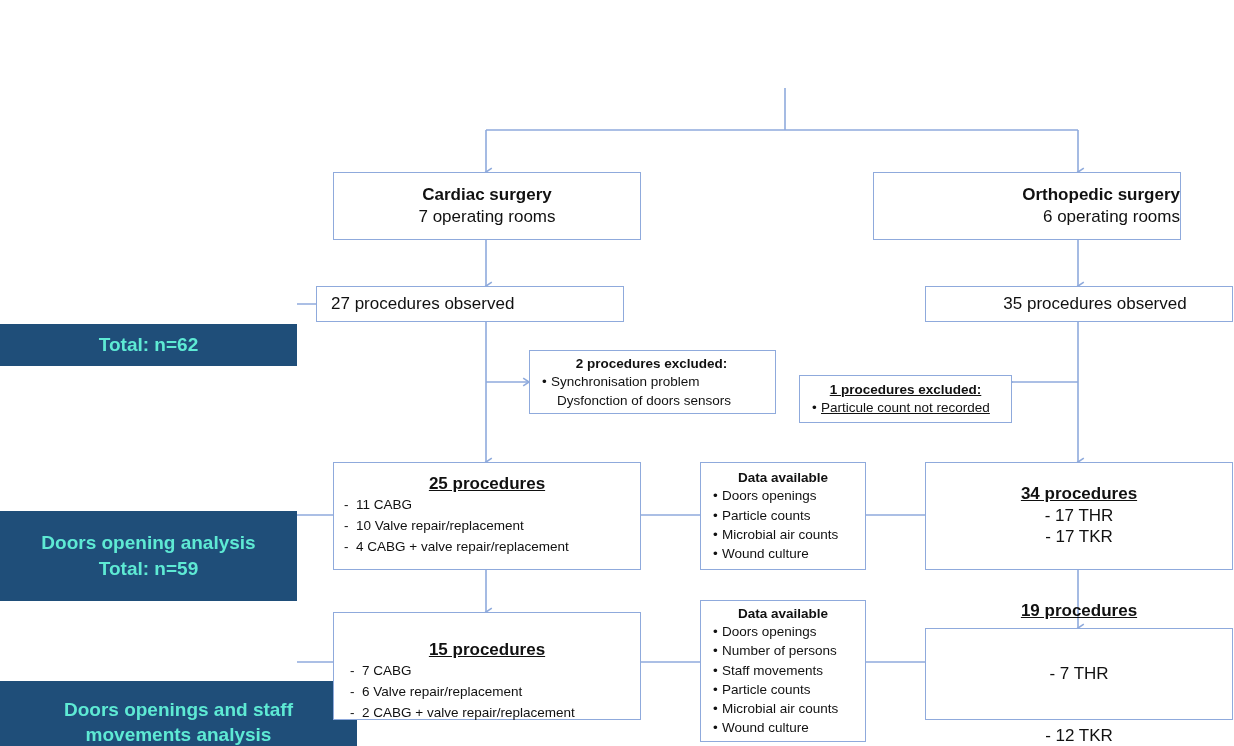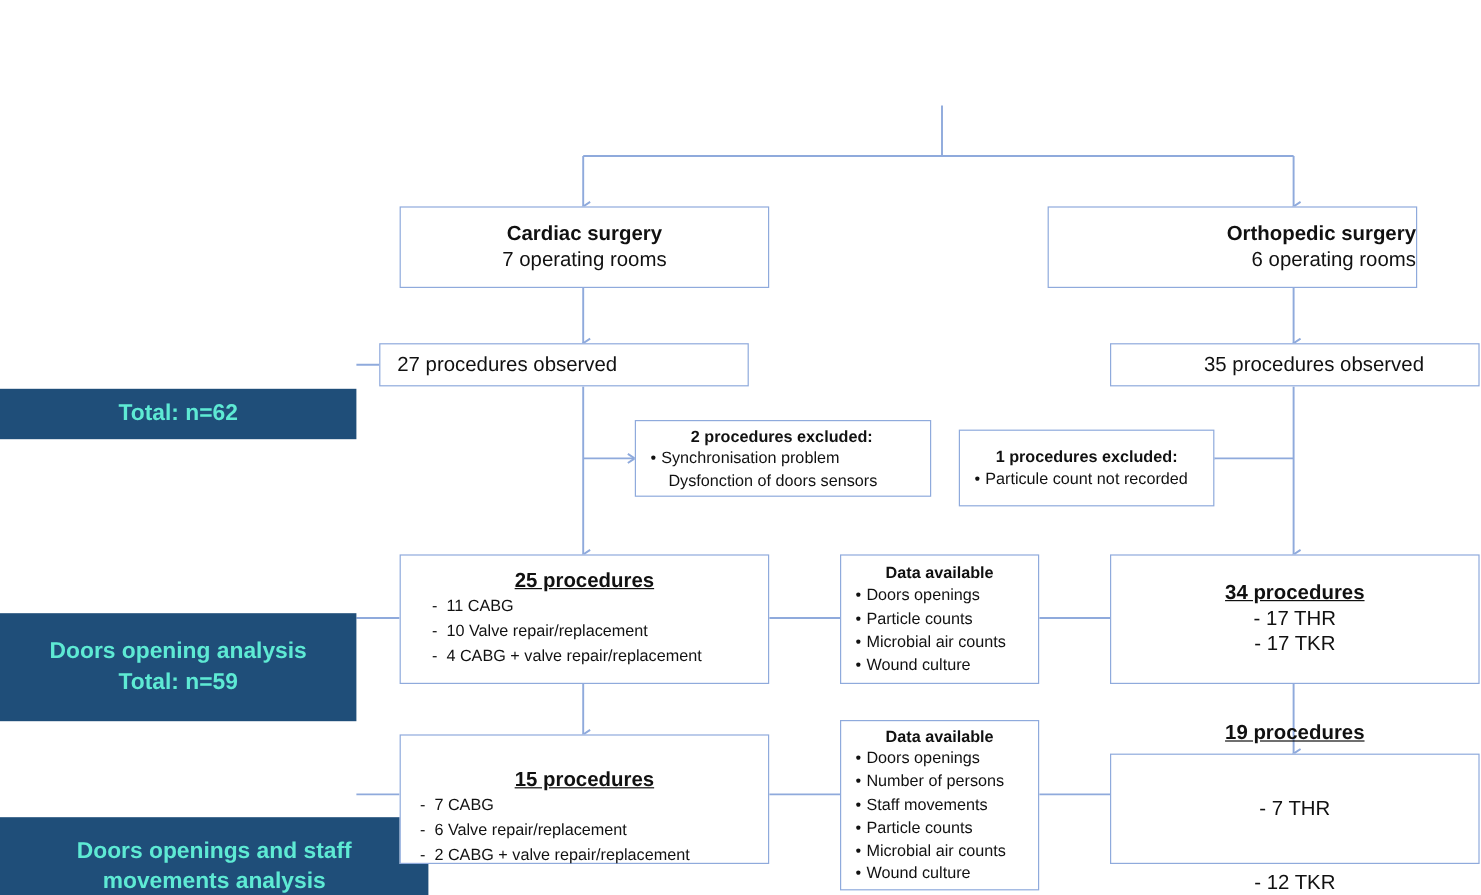--- a/index.html
+++ b/index.html
@@ -178,33 +178,33 @@
   </div>
 
   <div class="box" style="left:529px; top:350px; width:247px; height:64px; padding:3px 8px 3px 6px;">
     <div class="small-ttl">2 procedures excluded:</div>
     <ul class="bullist">
       <li>Synchronisation problem</li>
     </ul>
     <div class="plainline" style="padding-left:21px;">Dysfonction of doors sensors</div>
   </div>
 
-  <div class="box" style="left:799px; top:358px; width:213px; height:64px; padding:3px 6px;">
+  <div class="box" style="left:799px; top:375px; width:213px; height:48px; padding:3px 6px;text-decoration:underline;">
     <div class="small-ttl">1 procedures excluded:</div>
     <ul class="bullist">
       <li>Particule count not recorded</li>
     </ul>
   </div>
 
   <div class="navy" style="left:0px; top:470px; width:297px; height:90px;">
     <span class="ln">Doors opening analysis</span>
     <span class="ln">Total: n=59</span>
   </div>
 
-  <div class="box" style="left:333px; top:462px; width:308px; height:108px; padding:5px 16px;">
+  <div class="box" style="left:333px; top:462px; width:308px; height:108px; padding:5px 0;">
     <div class="ttl u" style="text-align:center;">25 procedures</div>
     <ul class="dashlist">
       <li><span class="dash">-</span><span>11 CABG</span></li>
       <li><span class="dash">-</span><span>10 Valve repair/replacement</span></li>
       <li><span class="dash">-</span><span>4 CABG + valve repair/replacement</span></li>
     </ul>
   </div>
 
   <div class="box" style="left:700px; top:462px; width:166px; height:108px; padding:5px 6px;">
     <div class="small-ttl">Data available</div>

